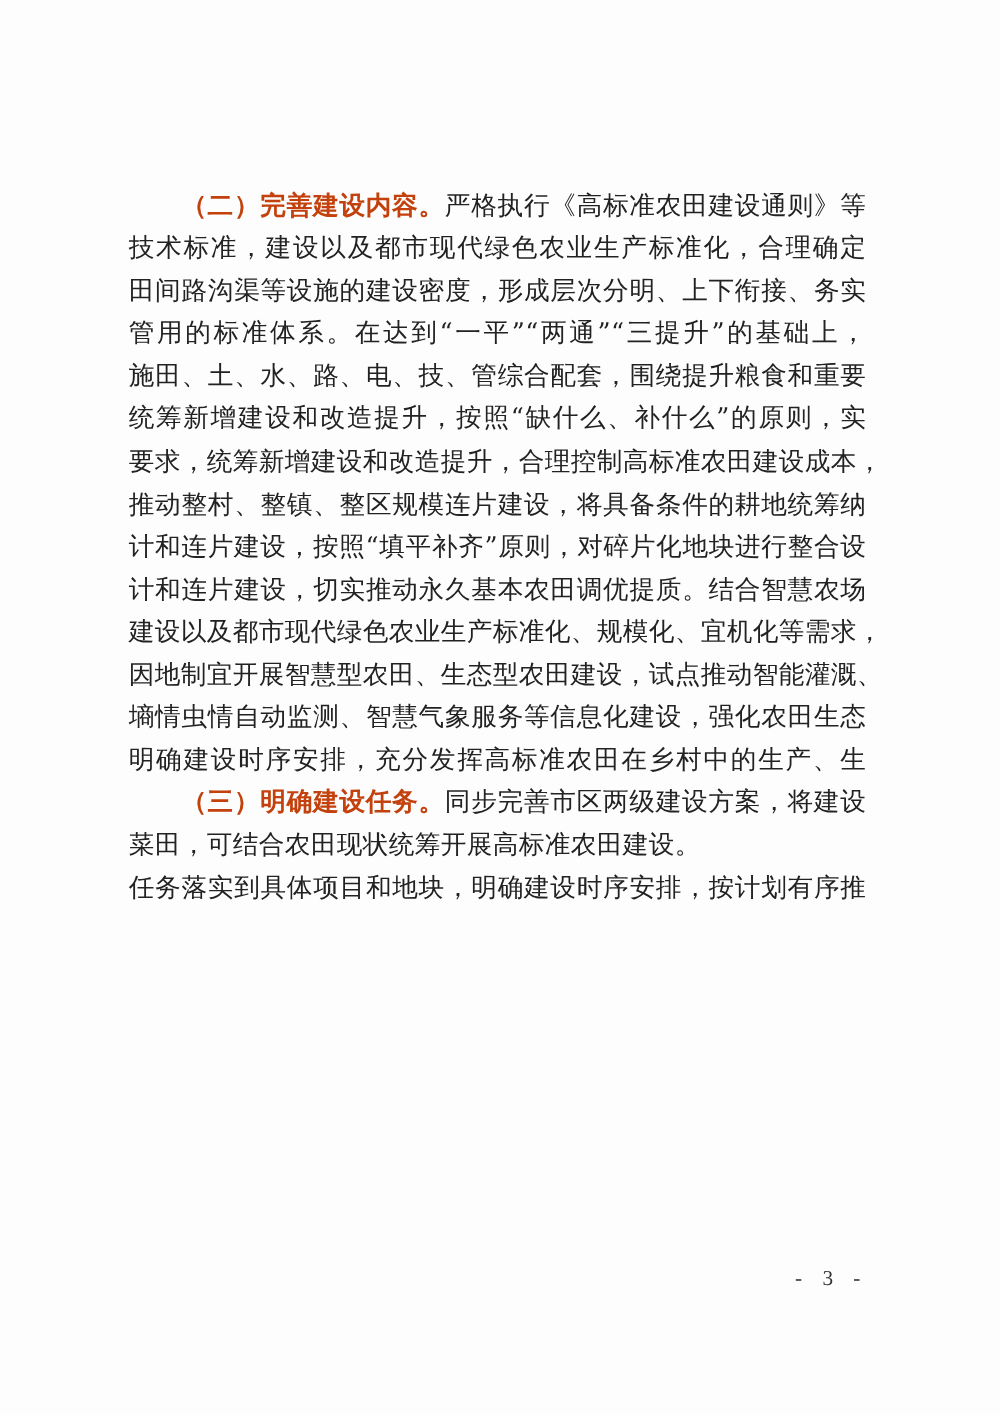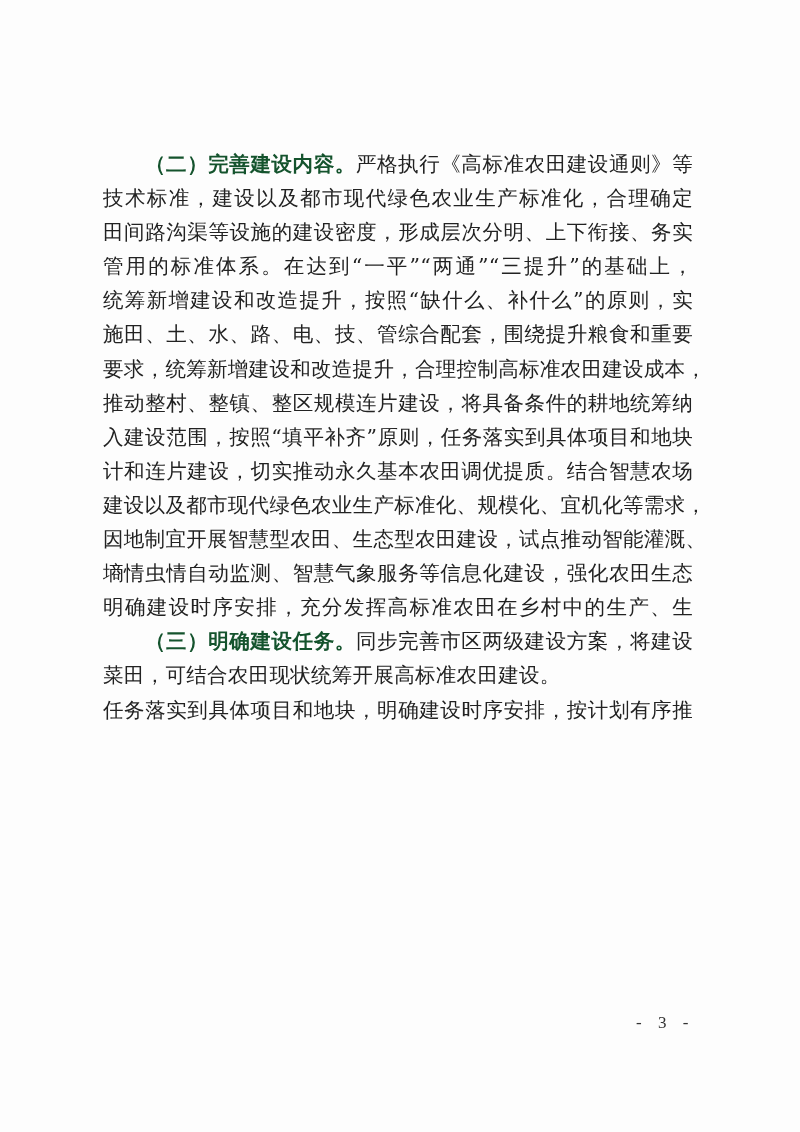--- a/index.html
+++ b/index.html
@@ -40,21 +40,21 @@
     }
     .line.last {
       text-align-last: left;
     }
     .line.indent {
       padding-left: 42px;
     }
     .heading {
       font-weight: bold;
       font-family: "DejaVu Sans", "Liberation Sans", sans-serif;
-      color: #14532d;
+      color: #c2410c;
     }
     .page-number {
       position: absolute;
       left: 636px;
       top: 1013px;
       font-size: 17px;
       letter-spacing: 6px;
       color: #333;
       font-family: "Liberation Serif", serif;
     }
@@ -62,25 +62,25 @@
 </head>
 <body>
 
 <div class="page">
   <div class="content">
 
     <div class="line indent"><span class="heading">（二）完善建设内容。</span><span>严格执行《高标准农田建设通则》等</span></div>
     <div class="line">技术标准，建设以及都市现代绿色农业生产标准化，合理确定</div>
     <div class="line">田间路沟渠等设施的建设密度，形成层次分明、上下衔接、务实</div>
     <div class="line">管用的标准体系。在达到“一平”“两通”“三提升”的基础上，</div>
+    <div class="line">施田、土、水、路、电、技、管综合配套，围绕提升粮食和重要</div>
     <div class="line">统筹新增建设和改造提升，按照“缺什么、补什么”的原则，实</div>
-    <div class="line">施田、土、水、路、电、技、管综合配套，围绕提升粮食和重要</div>
     <div class="line">要求，统筹新增建设和改造提升，合理控制高标准农田建设成本，</div>
     <div class="line">推动整村、整镇、整区规模连片建设，将具备条件的耕地统筹纳</div>
-    <div class="line">入建设范围，按照“填平补齐”原则，任务落实到具体项目和地块</div>
+    <div class="line">计和连片建设，按照“填平补齐”原则，对碎片化地块进行整合设</div>
     <div class="line">计和连片建设，切实推动永久基本农田调优提质。结合智慧农场</div>
     <div class="line">建设以及都市现代绿色农业生产标准化、规模化、宜机化等需求，</div>
     <div class="line">因地制宜开展智慧型农田、生态型农田建设，试点推动智能灌溉、</div>
     <div class="line">墒情虫情自动监测、智慧气象服务等信息化建设，强化农田生态</div>
     <div class="line">明确建设时序安排，充分发挥高标准农田在乡村中的生产、生</div>
     <div class="line indent"><span class="heading">（三）明确建设任务。</span><span>同步完善市区两级建设方案，将建设</span></div>
 
     <div class="line last">菜田，可结合农田现状统筹开展高标准农田建设。</div>
     <div class="line">任务落实到具体项目和地块，明确建设时序安排，按计划有序推</div>
 

